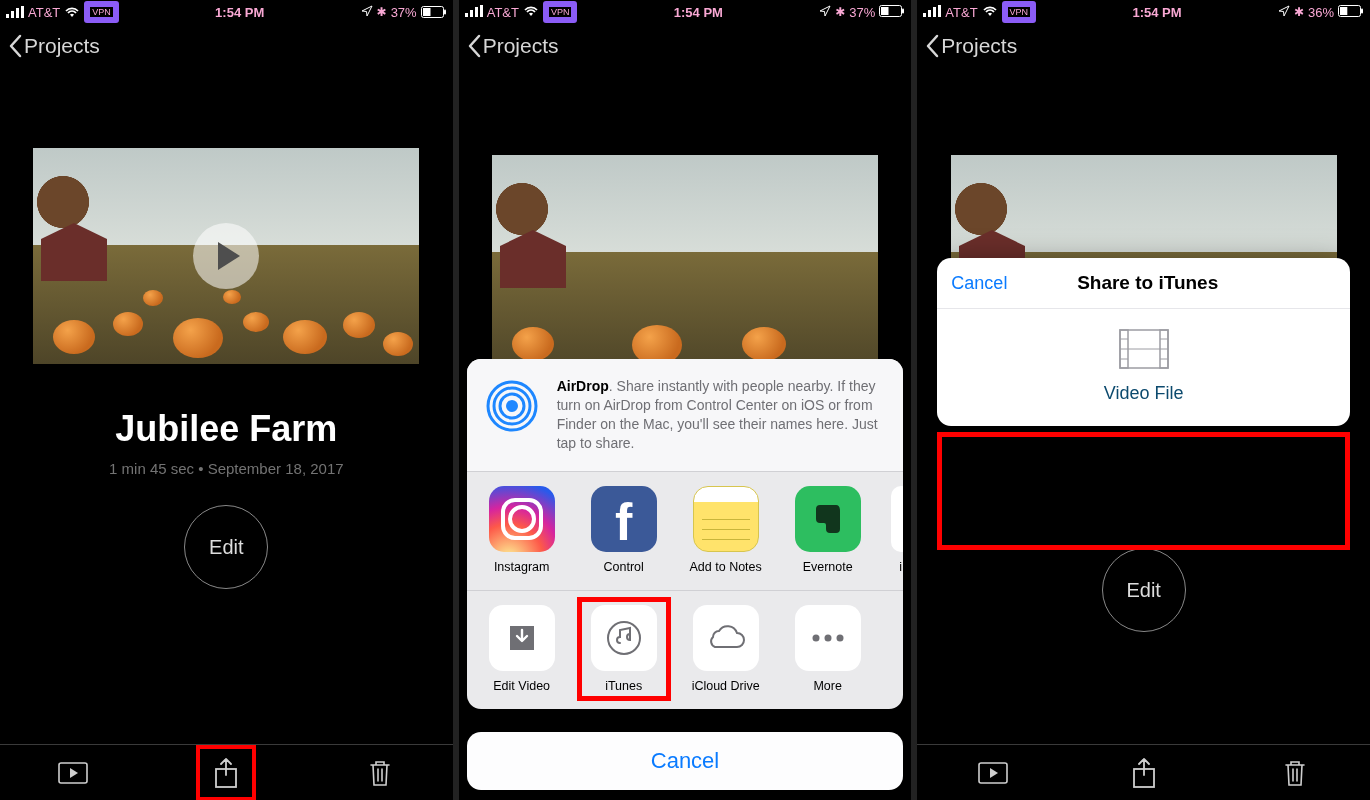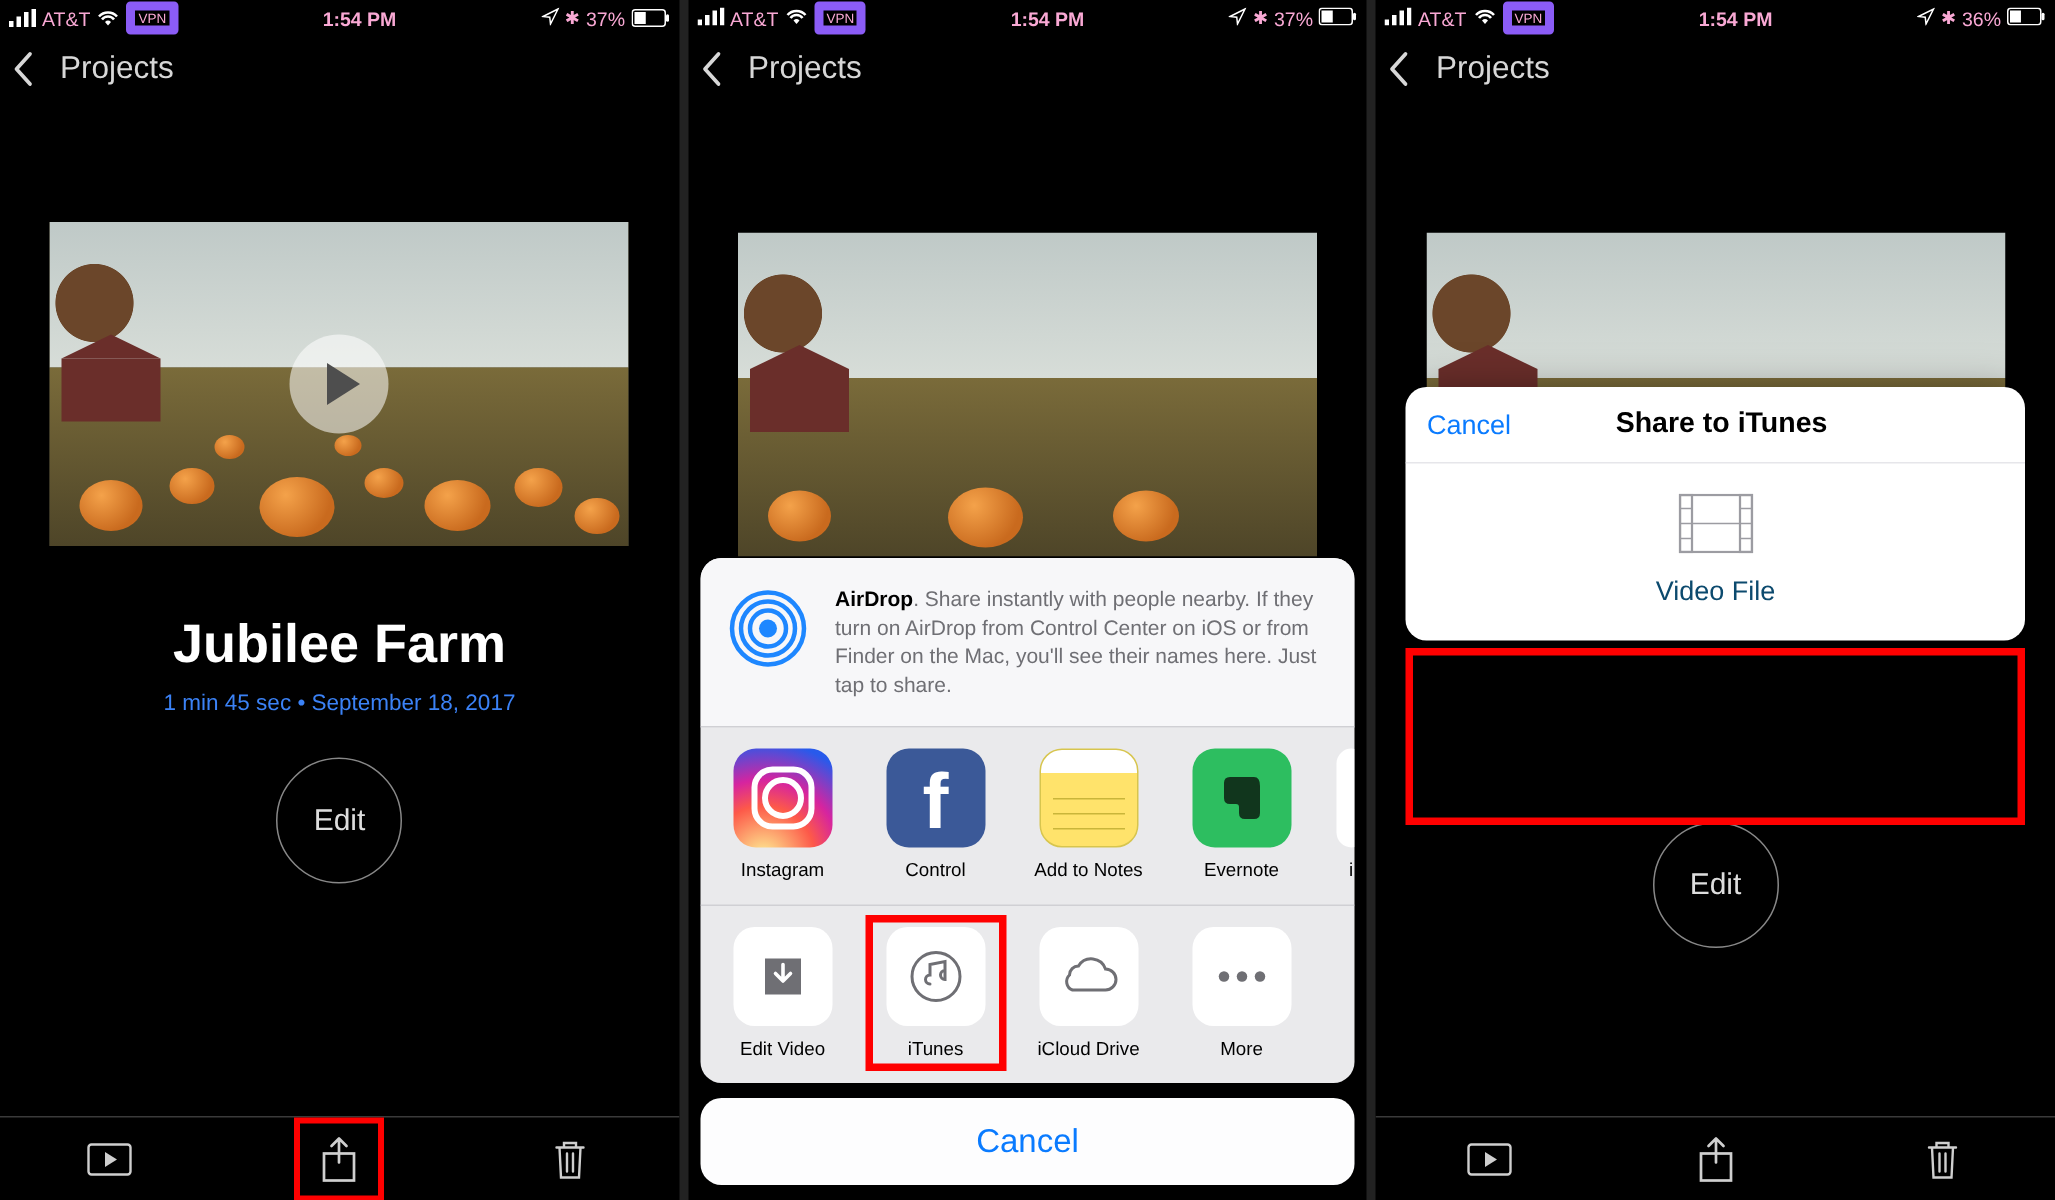--- a/index.html
+++ b/index.html
@@ -44,21 +44,21 @@
   
   .nav-bar {
     height: 48px;
     display: flex;
     align-items: center;
     padding: 0 8px;
     color: #d7d7d7;
     font-size: 21px;
     gap: 4px;
   }
-  .nav-back { display:flex; align-items:center; gap:18px;}
+  .nav-back { display:flex; align-items:center; gap:2px;}
   
   .proj-body {
     display: flex;
     flex-direction: column;
     align-items: center;
     padding-top: 78px;
   }
   .thumb-wrap {
     width: 386px;
     height: 216px;
@@ -105,21 +105,21 @@
     margin-left:5px;
   }
   .proj-title {
     margin-top: 44px;
     font-size: 36px;
     font-weight: 600;
   }
   .proj-meta {
     margin-top: 10px;
     font-size: 15px;
-    color: #3b82f6;
+    color: #737373;
   }
   .edit-circle {
     margin-top: 28px;
     width: 84px; height:84px; border-radius:50%;
     border:1px solid #888;
     display:flex; align-items:center; justify-content:center;
     font-size:20px; color:#ddd;
   }
   .toolbar {
     position:absolute; bottom:0; left:0; right:0; height:56px;
@@ -129,21 +129,21 @@
   .tool-btn{ width:40px; height:40px; display:flex; align-items:center; justify-content:center; color:#cfcfcf;}
   .red-box{ outline:4px solid #ff0000; outline-offset:-2px;}
 
   
   .dimmed-thumb{
     position:absolute; top:155px; left:50%; transform:translateX(-50%);
     width:386px; height:216px; overflow:hidden;
   }
   .share-sheet{
     position:absolute; left:8px; right:8px; bottom:10px;
-    display:flex; flex-direction:column; gap:10px;
+    display:flex; flex-direction:column; gap:23px;
   }
   .sheet-card{
     background:#eaeaec; border-radius:14px; overflow:hidden; color:#000;
   }
   .airdrop-row{
     display:flex; gap:16px; padding:18px 16px;
     background:#f7f7f9;
     border-bottom:1px solid #d0d0d4;
   }
   .airdrop-icon{

